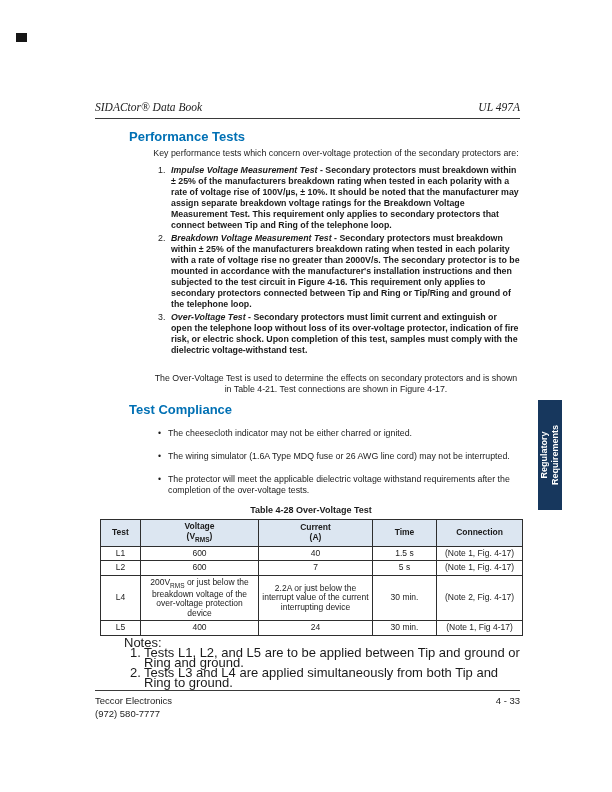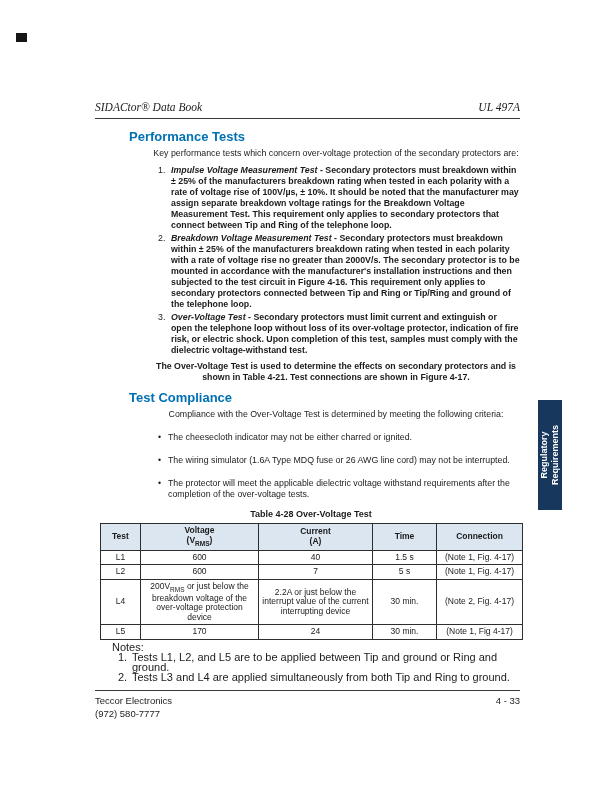--- a/index.html
+++ b/index.html
@@ -34,39 +34,39 @@
     margin: 0 0 5px 34px;
     font-size: 13px; line-height: 13px;
     color: #0070b4; font-weight: bold;
   }
   .para { margin: 0 0 6px 57px; text-align: center; }
   .num-list { margin-left: 63px; margin-bottom: 4px; }
   .num-item { display: flex; margin-bottom: 2px; }
   .num { width: 13px; flex: none; }
   .num-text { flex: 1; font-weight: bold; }
   .item-title { font-style: italic; }
-  .closing { margin-top: 5px; margin-bottom: 8px; font-weight: bold; }
+  .closing { margin-top: 17px; margin-bottom: 8px; }
   .bullet-list { margin-left: 63px; margin-bottom: 9px; }
   .bullet-item { display: flex; margin-top: 12px; }
   .bullet-item::before { content: "\2022"; width: 10px; flex: none; }
   .bullet-text { flex: 1; }
 
   .table-block { margin-left: 5px; margin-top: 4px; }
   .table-title { width: 422px; text-align: center; font-weight: bold; font-size: 9px; margin-bottom: 3px; }
   .ov-table {
     border-collapse: collapse; width: 422px; table-layout: fixed;
     font-size: 8.5px; line-height: 9.5px;
   }
   .ov-table th, .ov-table td {
     border: 1px solid #2e2e2e; text-align: center; vertical-align: middle;
     padding: 2px 2px;
   }
   .ov-table th { background: #dce6f1; font-weight: bold; height: 25px; }
   .ov-table sub { font-size: 6.5px; }
-  .notes { margin-top: 2px; margin-left: 12px; font-size: 11px; line-height: 10px; }
+  .notes { margin-top: 2px; margin-left: 24px; font-size: 13px; line-height: 10px; }
   .note-item { display: flex; margin-left: 6px; }
   .note-num { width: 14px; flex: none; }
   .note-text { flex: 1; }
 
   .footer-rule {
     position: absolute; left: 95px; right: 92px; top: 690px;
     border-top: 1.2px solid #3a3a3a;
   }
   .running-footer {
     position: absolute; left: 95px; right: 92px; top: 695px;
@@ -115,21 +115,20 @@
       </div>
       <div class="num-item">
         <span class="num">3.</span>
         <span class="num-text"><i class="item-title">Over-Voltage Test</i><span> - Secondary protectors must limit current and extinguish or open the telephone loop without loss of its over-voltage protector, indication of fire risk, or electric shock. Upon completion of this test, samples must comply with the dielectric voltage-withstand test.</span></span>
       </div>
     </div>
 
     <p class="para closing">The Over-Voltage Test is used to determine the effects on secondary protectors and is shown in Table 4-21. Test connections are shown in Figure 4-17.</p>
 
     <h2 class="sec-heading">Test Compliance</h2>
-    <p class="para">Compliance with the Over-Voltage Test is determined by meeting the following criteria:</p>
 
     <div class="bullet-list">
       <div class="bullet-item">
           <span class="bullet-text">The cheesecloth indicator may not be either charred or ignited.</span>
         </div>
       <div class="bullet-item">
           <span class="bullet-text">The wiring simulator (1.6A Type MDQ fuse or 26 AWG line cord) may not be interrupted.</span>
         </div>
       <div class="bullet-item">
           <span class="bullet-text">The protector will meet the applicable dielectric voltage withstand requirements after the completion of the over-voltage tests.</span>
@@ -172,21 +171,21 @@
           </tr>
           <tr>
             <td>L4</td>
             <td><span>200V</span><sub>RMS</sub><span> or just below the breakdown voltage of the over-voltage protection device</span></td>
             <td>2.2A or just below the interrupt value of the current interrupting device</td>
             <td>30 min.</td>
             <td>(Note 2, Fig. 4-17)</td>
           </tr>
           <tr>
             <td>L5</td>
-            <td>170</td>
+            <td>400</td>
             <td>24</td>
             <td>30 min.</td>
             <td>(Note 1, Fig 4-17)</td>
           </tr>
         </tbody>
       </table>
       <div class="notes">
         <div class="notes-label">Notes:</div>
         <div class="note-item">
           <span class="note-num">1.</span>

